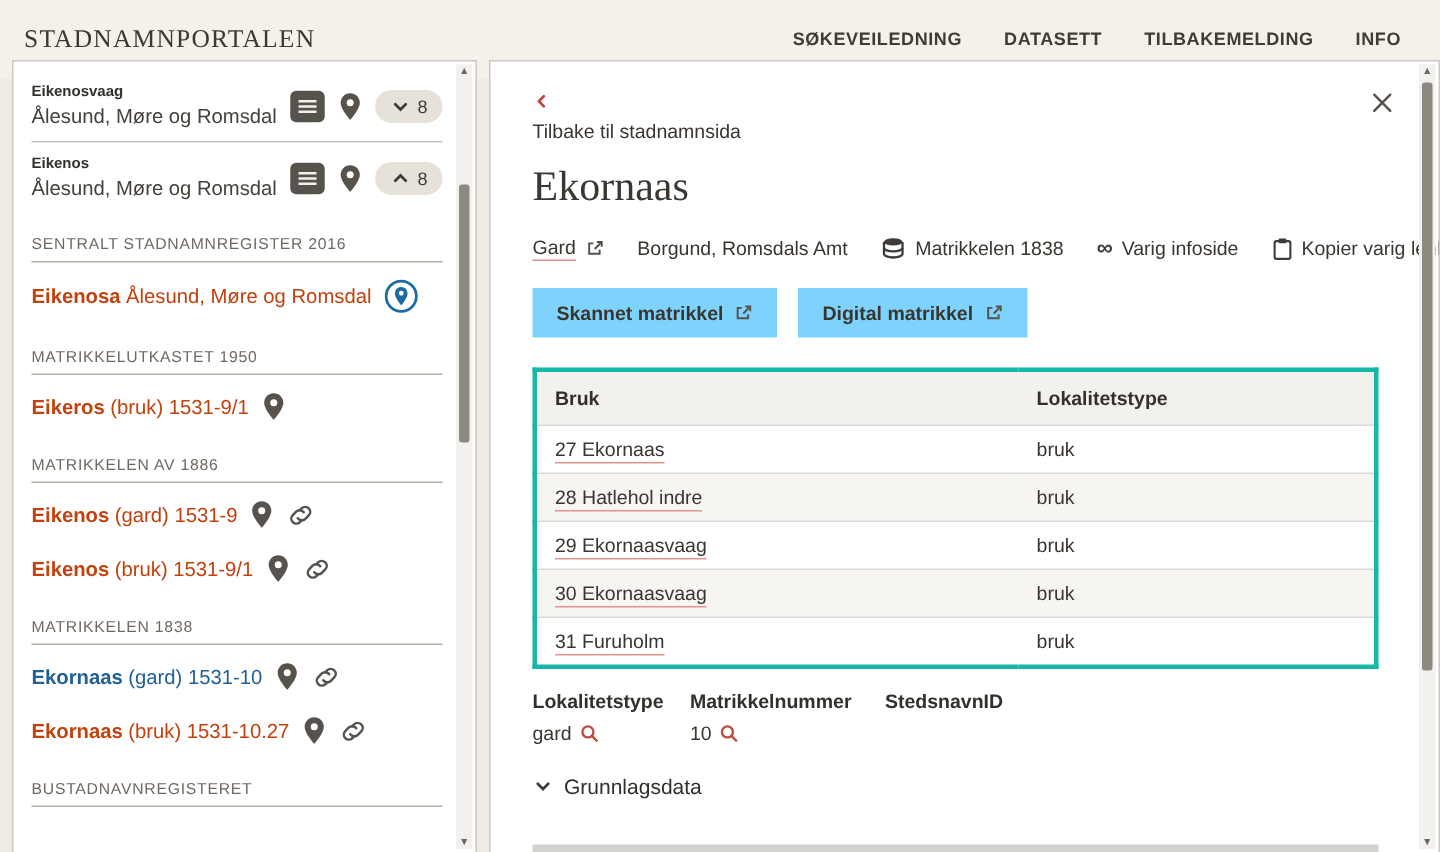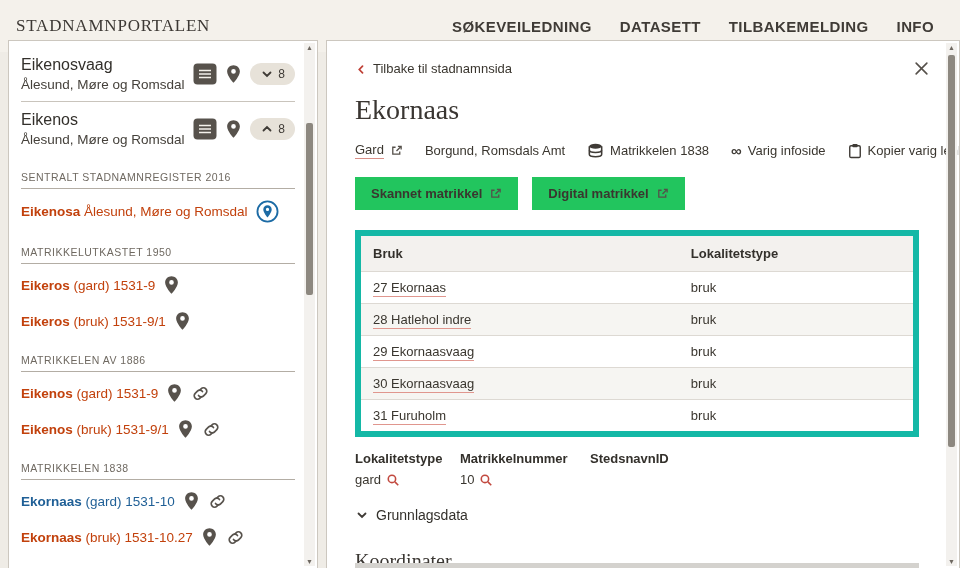--- a/index.html
+++ b/index.html
@@ -3,55 +3,55 @@
 <meta charset="utf-8">
 <style>
   html,body{margin:0;padding:0;}
   .screen{position:relative;width:960px;height:568px;overflow:hidden;background:#efece6;
     font-family:"Liberation Sans",sans-serif;color:#33302b;-webkit-font-smoothing:antialiased;}
   
   .topbar{position:absolute;left:0;top:0;right:0;height:52px;background:#f4f1eb;
     display:flex;align-items:center;justify-content:space-between;padding:0 26px 0 16px;box-sizing:border-box;}
   .brand{font-family:"Liberation Serif","DejaVu Serif",serif;font-size:17px;letter-spacing:.8px;color:#3c3834;}
   .topnav{display:flex;gap:28px;}
-  .topnav-item{font-size:15px;font-weight:bold;letter-spacing:.4px;color:#3f3b36;cursor:pointer;}
+  .topnav-item{font-size:12px;font-weight:bold;letter-spacing:.4px;color:#3f3b36;cursor:pointer;}
   
   .sidebar{position:absolute;left:8px;top:40px;width:310px;bottom:0;background:#fff;
     border:1px solid #ccc7bf;border-bottom:none;box-sizing:border-box;overflow:hidden;}
   .sidebar-inner{padding:6px 22px 0 12px;}
   .result-row{display:flex;justify-content:space-between;align-items:center;padding:9px 0;}
   .result-row + .result-row{border-top:1px solid #c9c4bc;}
-  .result-name{font-weight:normal;font-size:16px;}
+  .result-name{font-weight:bold;font-size:10px;}
   .result-loc{font-size:13.5px;color:#45413b;margin-top:3px;}
   .result-actions{display:flex;align-items:center;gap:8px;}
   .icn{display:inline-flex;align-items:center;line-height:0;}
   .icn svg{display:block;}
   .pill{display:inline-flex;align-items:center;gap:4px;background:#e7e2d9;border-radius:13px;
     padding:4px 10px;font-size:12px;color:#3f3b36;cursor:pointer;border:none;font-family:inherit;}
   .section-heading{margin-top:15px;margin-bottom:3px;padding-bottom:5px;border-bottom:1px solid #b3ada4;
     font-size:10.5px;font-weight:normal;letter-spacing:.5px;color:#6f6961;}
   .sn-item{display:flex;align-items:center;gap:8px;padding:8px 0;font-size:13.5px;}
   .sn-link{color:#c2410c;cursor:pointer;}
   .sn-link b{font-weight:bold;}
   .sn-link.selected{color:#1f5f96;}
   
   .main{position:absolute;left:326px;top:40px;right:0;bottom:0;background:#fff;
     border:1px solid #ccc7bf;border-bottom:none;box-sizing:border-box;overflow:hidden;}
   .main-inner{padding:20px 40px 0 28px;}
-  .back-row{display:inline-flex;align-items:flex-end;gap:6px;font-size:13px;color:#3a362f;cursor:pointer;}
+  .back-row{display:inline-flex;align-items:flex-start;gap:6px;font-size:13px;color:#3a362f;cursor:pointer;flex-direction:column;}
   .page-title{font-family:"Liberation Serif","DejaVu Serif",serif;font-size:28px;font-weight:normal;
     color:#3a3632;margin:14px 0 16px;}
   .meta-row{display:flex;align-items:center;gap:22px;font-size:13px;margin-bottom:18px;flex-wrap:nowrap;}
   .meta-item{display:inline-flex;align-items:center;gap:6px;white-space:nowrap;color:#3a362f;}
   .gard-link{border-bottom:1px solid #d98f87;cursor:pointer;padding-bottom:1px;}
   .inf{font-size:15px;font-weight:bold;line-height:1;color:#3f3b36;}
   .btn-row{display:flex;gap:14px;margin-bottom:20px;}
-  .btn{display:inline-flex;align-items:center;gap:7px;background:#22c55e;border:none;cursor:pointer;
+  .btn{display:inline-flex;align-items:center;gap:7px;background:#7dd3fc;border:none;cursor:pointer;
     padding:9px 16px;font-size:13px;font-weight:bold;color:#3a362f;font-family:inherit;}
-  table.bruk-table{width:100%;border-collapse:collapse;border:6px solid #14b8a6;font-size:13px;margin-bottom:14px;}
+  table.bruk-table{width:100%;border-collapse:collapse;border:3px solid #14b8a6;font-size:13px;margin-bottom:14px;}
   .bruk-table th{background:#f3f1ee;text-align:left;font-weight:bold;padding:10px 12px;}
   .bruk-table th:first-child{width:57.5%;}
   .bruk-table td{padding:8px 12px;border-top:1px solid #ddd9d3;color:#3a362f;}
   .bruk-table tbody tr:nth-child(even){background:#f6f5f2;}
   .cell-link{border-bottom:1px solid #e0968e;cursor:pointer;padding-bottom:1px;}
   .fields-row{display:flex;margin-top:14px;font-size:13px;}
   .field{margin-right:0;}
   .field:nth-child(1){width:105px;}
   .field:nth-child(2){width:130px;}
   .field:nth-child(3){width:88px;}
@@ -149,28 +149,20 @@
             <span class="sn-link"><b>Eikenosa</b> Ålesund, Møre og Romsdal</span>
             <span class="icn">
               <svg width="23" height="23" viewBox="0 0 24 24">
                 <circle cx="12" cy="12" r="10.5" fill="#fff" stroke="#1c6ba5" stroke-width="1.9"></circle>
                 <path d="M12 5.6c-2.5 0-4.4 2-4.4 4.4 0 3.2 4.4 8.3 4.4 8.3s4.4-5.1 4.4-8.3c0-2.4-1.9-4.4-4.4-4.4zm0 6a1.7 1.7 0 1 1 0-3.4 1.7 1.7 0 0 1 0 3.4z" fill="#1c6ba5"></path>
               </svg>
             </span>
           </div>
           <div class="section-heading">MATRIKKELUTKASTET 1950</div>
           <div class="sn-item">
-            <span class="sn-link"><b>Eikeros</b> (gard) 1531-9</span>
-            <span class="icn">
-              <svg width="17" height="20" viewBox="0 0 24 28">
-                <path d="M12 1.5C7 1.5 3 5.5 3 10.4c0 6.4 9 16.1 9 16.1s9-9.7 9-16.1C21 5.5 17 1.5 12 1.5zm0 12.2a3.3 3.3 0 1 1 0-6.6 3.3 3.3 0 0 1 0 6.6z" fill="#57524c"></path>
-              </svg>
-            </span>
-          </div>
-          <div class="sn-item">
             <span class="sn-link"><b>Eikeros</b> (bruk) 1531-9/1</span>
             <span class="icn">
               <svg width="17" height="20" viewBox="0 0 24 28">
                 <path d="M12 1.5C7 1.5 3 5.5 3 10.4c0 6.4 9 16.1 9 16.1s9-9.7 9-16.1C21 5.5 17 1.5 12 1.5zm0 12.2a3.3 3.3 0 1 1 0-6.6 3.3 3.3 0 0 1 0 6.6z" fill="#57524c"></path>
               </svg>
             </span>
           </div>
           <div class="section-heading">MATRIKKELEN AV 1886</div>
           <div class="sn-item">
             <span class="sn-link"><b>Eikenos</b> (gard) 1531-9</span>

